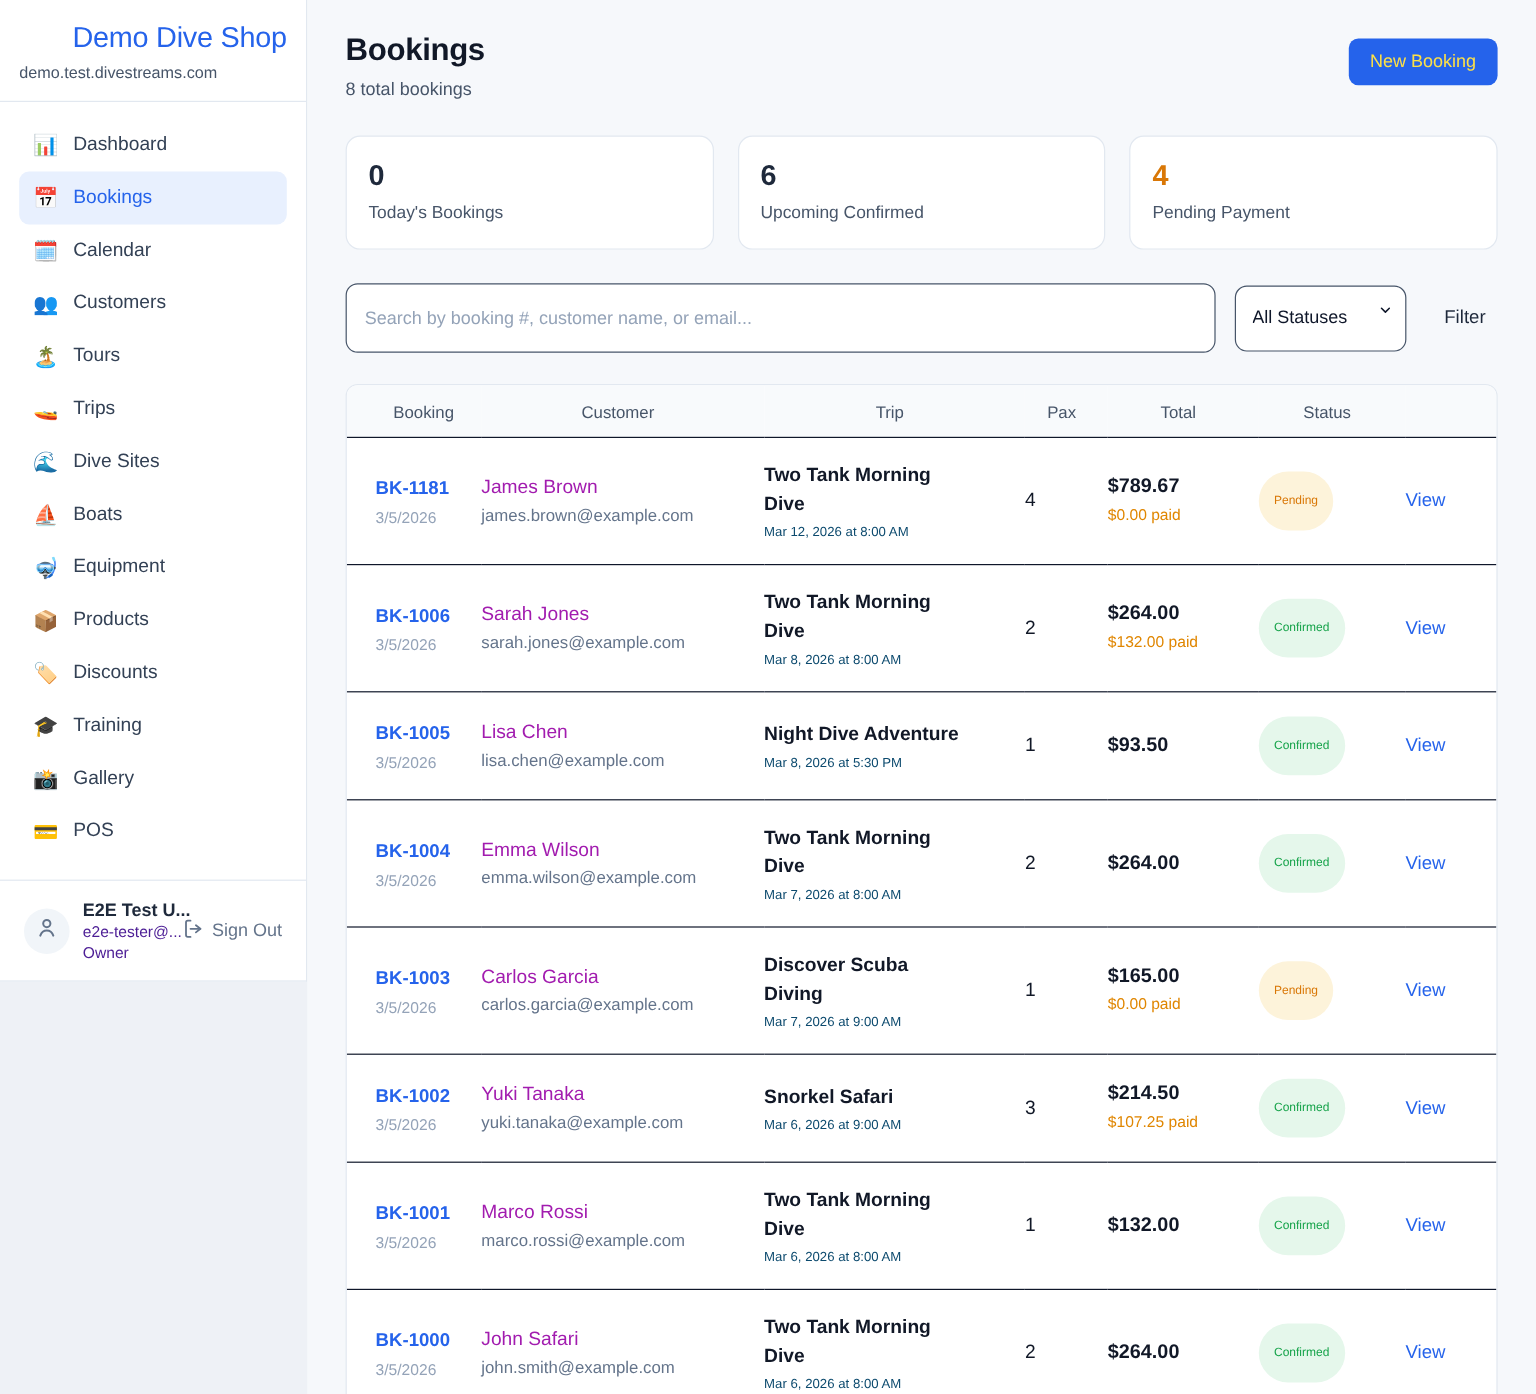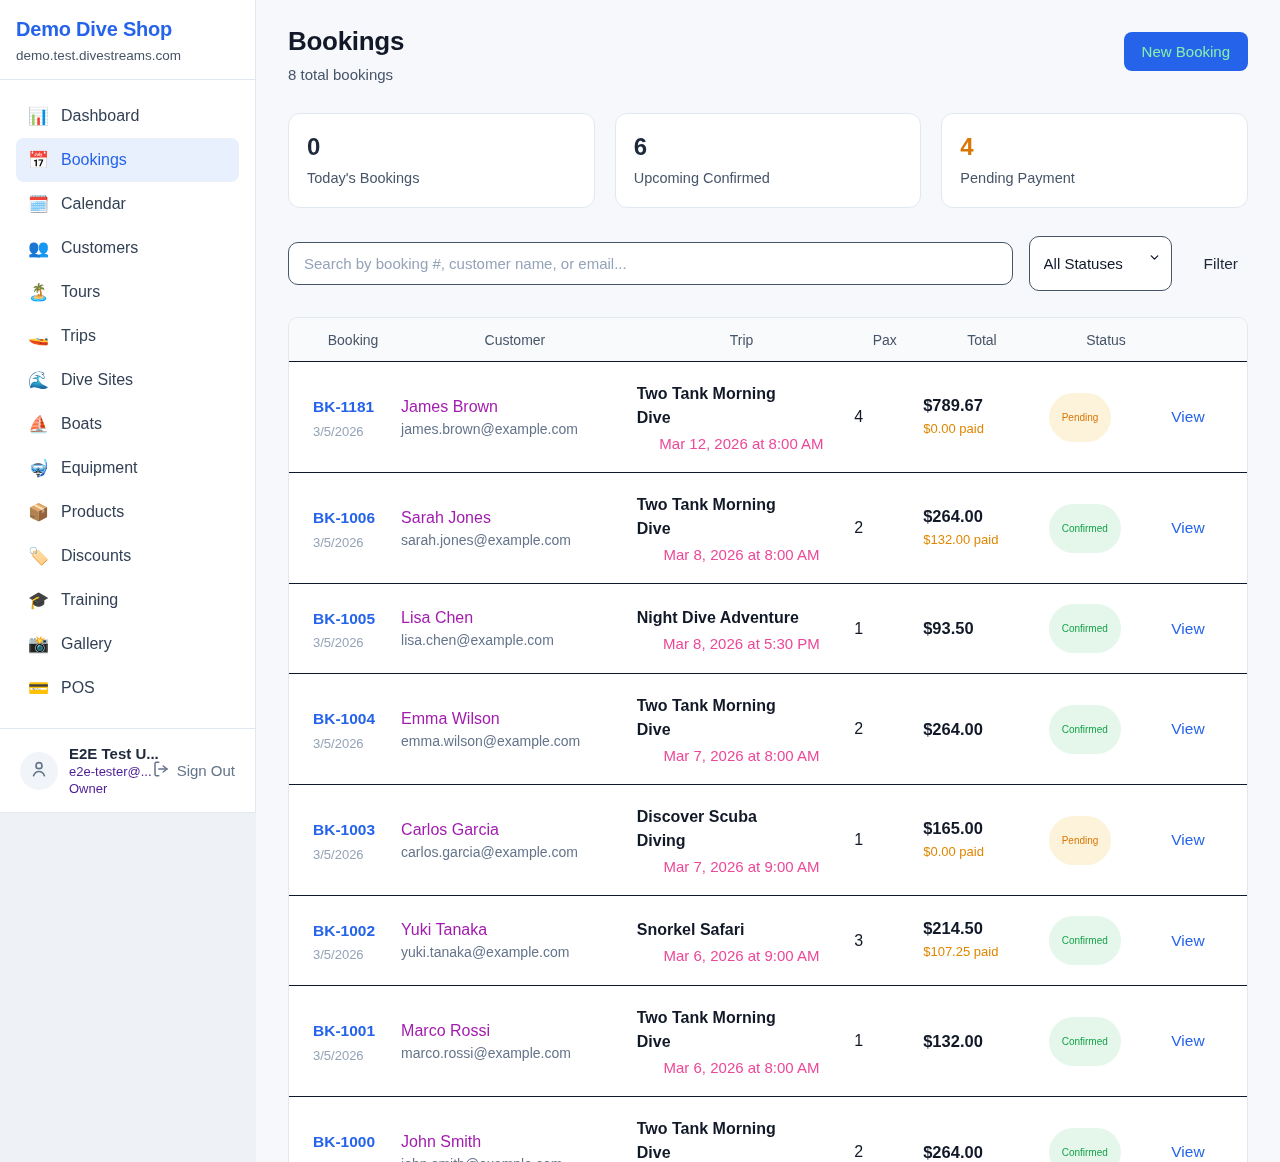--- a/index.html
+++ b/index.html
@@ -12,21 +12,21 @@
   .layout { display: flex; align-items: flex-start; width: 1280px; }
 
   
   .sidebar {
     width: 256px; flex: 0 0 256px;
     background: #ffffff;
     border-right: 1px solid #e2e8f0;
     border-bottom: 1px solid #e2e8f0;
   }
   .logo-block { padding: 18px 16px 16px; border-bottom: 1px solid #e2e8f0; }
-  .logo { font-size: 20px; font-weight: bold; color: #2563eb; letter-spacing: -0.2px; cursor: pointer; }
+  .logo { font-size: 24px; font-weight: normal; color: #2563eb; letter-spacing: -0.2px; cursor: pointer; text-align: right; }
   .domain { font-size: 13.5px; color: #475569; margin-top: 7px; }
   .nav { padding: 14px 16px 10px; }
   .nav-item {
     display: flex; align-items: center; gap: 13px;
     height: 44px; padding: 0 12px; border-radius: 8px;
     font-size: 16px; color: #334155; cursor: pointer;
   }
   .nav-item.active { background: #e8f0fe; color: #2563eb; font-weight: 500; }
   .nav-icon { font-size: 17px; width: 20px; text-align: center; }
   .user-block {
@@ -43,37 +43,37 @@
   .user-email, .user-role { font-size: 13px; color: #4c1d95; margin-top: 2px; white-space: nowrap; }
   .signout { margin-left: auto; display: flex; align-items: center; gap: 7px;
     color: #64748b; font-size: 15px; cursor: pointer; white-space: nowrap; }
 
   
   .main { flex: 1; padding: 26px 32px 30px; background: #f6f8fb; min-height: 1162px; }
   .page-header { display: flex; align-items: flex-start; justify-content: space-between; }
   .page-title { font-size: 26px; font-weight: bold; color: #111827; letter-spacing: -0.3px; }
   .page-subtitle { font-size: 15px; color: #475569; margin-top: 9px; }
   .btn-primary {
-    background: #2563eb; color: #86efac; border: none; border-radius: 8px;
+    background: #2563eb; color: #fde047; border: none; border-radius: 8px;
     font-size: 15px; font-weight: 500; padding: 11px 18px; cursor: pointer;
     font-family: "Liberation Sans", sans-serif; margin-top: 6px; text-align: right;
   }
 
   .stats { display: flex; gap: 20px; margin-top: 30px; }
   .stat-card {
     flex: 1; background: #fff; border: 1px solid #e2e8f0; border-radius: 12px;
     padding: 19px 18px 21px;
   }
   .stat-value { font-size: 24px; font-weight: bold; color: #1e293b; }
   .stat-value.orange { color: #d97706; }
   .stat-label { font-size: 14.5px; color: #475569; margin-top: 9px; }
 
   .filter-row { display: flex; align-items: center; gap: 16px; margin-top: 28px; }
   .search-input {
-    flex: 1; height: 43px; border: 1px solid #47556988; border-radius: 10px;
+    flex: 1; height: 58px; border: 1px solid #47556988; border-radius: 10px;
     padding: 0 15px; font-size: 15px; color: #c2410c; background: #fff;
     font-family: "Liberation Sans", sans-serif; outline: none;
     border-color: #475569;
   }
   .search-input::placeholder { color: #94a3b8; }
   .select-wrap { position: relative; width: 143px; flex: 0 0 143px; }
   .status-select {
     appearance: none; -webkit-appearance: none; width: 100%; height: 55px;
     border: 1px solid #475569; border-radius: 10px; background: #fff;
     font-size: 15px; color: #0f172a; padding: 0 30px 1px 14px; cursor: pointer;
@@ -96,21 +96,21 @@
     color: #475569; padding: 14px 8px 13px 0; border-bottom: 1px solid #0f172a;
   }
   th:first-child, td:first-child { padding-left: 24px; }
   tbody td { padding: 20px 8px 20px 0; border-bottom: 1px solid #0f172a; vertical-align: middle; }
   tbody tr:last-child td { border-bottom: none; }
   .booking-id { font-size: 15.5px; font-weight: bold; color: #2563eb; cursor: pointer; max-width: 66px; line-height: 1.55; }
   .booking-date { font-size: 13px; color: #94a3b8; margin-top: 4px; }
   .cust-name { font-size: 16px; color: #a21caf; }
   .cust-email { font-size: 14px; color: #64748b; margin-top: 5px; }
   .trip-name { font-size: 16px; font-weight: 600; color: #111827; max-width: 163px; line-height: 1.5; }
-  .trip-date { font-size: 15px; color: #ec4899; margin-top: 5px; text-align: center; }
+  .trip-date { font-size: 11px; color: #0c4a6e; margin-top: 5px; }
   .pax { font-size: 16px; color: #111827; }
   .total { font-size: 16.5px; font-weight: bold; color: #111827; }
   .paid { font-size: 13px; color: #e08600; margin-top: 5px; max-width: 80px; line-height: 1.4; }
   .badge {
     display: inline-block; padding: 19px 13px; border-radius: 999px; font-size: 10px;
   }
   .badge.pending { background: #fdf3da; color: #d97706; }
   .badge.confirmed { background: #e5f7eb; color: #16a34a; }
   .view-link { font-size: 15.5px; color: #2563eb; cursor: pointer; }
 </style>
@@ -437,21 +437,21 @@
     <td><span class="badge confirmed">Confirmed</span></td>
     <td><span class="view-link">View</span></td>
   </tr>
 
   <tr>
     <td>
       <div class="booking-id">BK-1000</div>
       <div class="booking-date">3/5/2026</div>
     </td>
     <td>
-      <div class="cust-name">John Smith</div>
+      <div class="cust-name">John Safari</div>
       <div class="cust-email">john.smith@example.com</div>
     </td>
     <td>
       <div class="trip-name">Two Tank Morning Dive</div>
       <div class="trip-date">Mar 6, 2026 at 8:00 AM</div>
     </td>
     <td><span class="pax">2</span></td>
     <td>
       <div class="total">$264.00</div>
 

